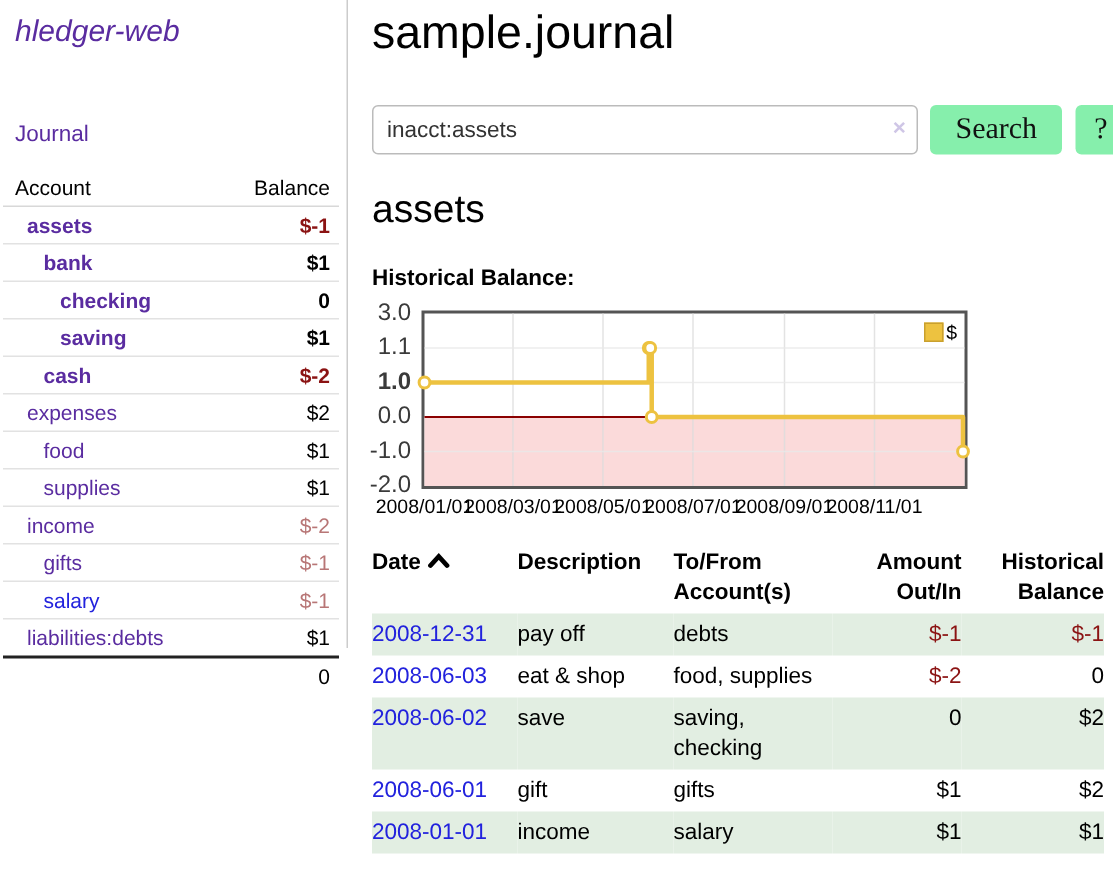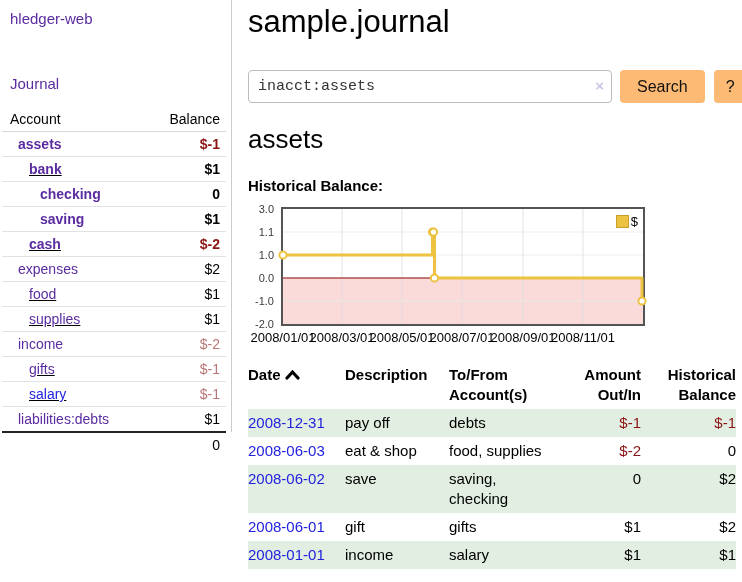--- a/index.html
+++ b/index.html
@@ -3,58 +3,58 @@
 <meta charset="utf-8">
 <style>
   * { margin:0; padding:0; box-sizing:border-box; }
   html,body { width:742px; height:582px; background:#fff; overflow:hidden;
     font-family:"Liberation Sans", sans-serif; color:#000; }
   .app { display:flex; width:742px; }
 
   
   .sidebar { width:232px; flex:0 0 232px; position:relative; padding-top:8px; }
   .sidebar-divider { position:absolute; top:0; right:0; width:1px; height:432px; background:#ccc; }
-  .app-title { padding:2px 10px; font-size:15px; }
+  .app-title { padding:2px 10px; font-size:20px;font-style:italic; }
   .app-title a, .nav-journal a { color:#5a2ca0; text-decoration:none; cursor:pointer; }
   .nav-journal { padding:2px 10px; margin-top:44px; font-size:15px; }
   table.accounts { border-collapse:collapse; width:224px; margin:14px 0 0 2px; font-size:14px; }
   table.accounts th { font-weight:normal; text-align:left; padding:3px 0 4px 8px; border-bottom:1px solid #d8d8d8; }
   table.accounts th.bal { text-align:right; padding-right:6px;margin-top:48px; }
   table.accounts td { padding:4px 0; border-bottom:1px solid #e2e2e2; }
   table.accounts td.acct a { color:#5a2ca0; text-decoration:none; cursor:pointer; }
   table.accounts td.acct a.bluelink { color:#2222dd; }
   table.accounts td.bal { text-align:right; padding-right:6px; white-space:nowrap; }
   tr.ind1 td.acct { padding-left:16px; }
-  tr.ind2 td.acct { padding-left:27px;text-decoration:underline; }
+  tr.ind2 td.acct { padding-left:27px; }
   tr.ind3 td.acct { padding-left:38px; }
   tr.boldrow td, tr.boldrow td a { font-weight:bold; }
   .neg-strong { color:#8b1313; }
   .neg-muted { color:#b87676; }
   tr.totalrow td { border-top:2px solid #222; border-bottom:none; font-weight:normal; }
 
   
   .main { flex:1; padding:0 7px 0 16px; position:relative; }
   h1.page-title { font-size:31px; font-weight:normal; margin-top:4px; letter-spacing:0; }
   .search-row { display:flex; align-items:stretch; margin-top:30px; height:33px; }
   .search-box { position:relative; width:364px; }
   .search-box input { width:100%; height:33px; border:1px solid #bbb; border-radius:4px;
      font-size:15px; padding:0 26px 0 9px; color:#333; outline:none;
-     font-family:Liberation Mono, monospace; }
+     font-family:Liberation Sans, sans-serif; }
   .search-clear { position:absolute; right:8px; top:7px; color:#cfc6e6; font-weight:bold;
      font-size:15px; cursor:pointer; line-height:18px; }
-  .btn { background:#fdba74; border:none; border-radius:4px; font-size:16px; color:#111;
-     font-family:Liberation Sans, sans-serif; cursor:pointer; }
+  .btn { background:#86efac; border:none; border-radius:4px; font-size:20px; color:#111;
+     font-family:Liberation Serif, serif; cursor:pointer; }
   .btn.search { margin-left:8px; padding:0 17px; }
   .btn.help { margin-left:9px; padding:0 12px; }
   h2.acct-heading { font-size:26px; font-weight:normal; margin-top:21px; }
   .chart-label { font-weight:bold; font-size:15px; margin-top:22px; }
 
   
   .chart { position:relative; margin-top:13px; height:140px; }
-  .ylabels { position:absolute; left:0; top:0; width:26px; height:119px; font-size:11px; color:#3a3a3a; }
+  .ylabels { position:absolute; left:0; top:0; width:26px; height:119px; font-size:16px; color:#3a3a3a; }
   .ylabels div { position:absolute; right:0; width:30px; text-align:right; line-height:14px; }
   .plot-wrap { position:absolute; left:33px; top:0; width:364px; height:119px;
      border:2px solid #545454; background:#fff; }
   .plot-wrap svg { overflow:visible; display:block; }
   .legend { position:absolute; right:5px; top:5px; display:flex; align-items:center; font-size:13px; }
   .legend-box { width:13px; height:13px; background:#edc240; border:1px solid #c9a02e; margin-right:2px; }
   .xlabels { position:absolute; left:33px; top:123px; width:364px; height:16px; font-size:13px; color:#000000; }
   .xlabels div { position:absolute; width:70px; text-align:center; white-space:nowrap; }
 
   
@@ -161,21 +161,21 @@
       <button class="btn help">?</button>
     </div>
 
     <h2 class="acct-heading">assets</h2>
     <div class="chart-label">Historical Balance:</div>
 
     <div class="chart">
       <div class="ylabels" id="ylabels">
           <div style="top: -5px;">3.0</div>
           <div style="top: 18px;">1.1</div>
-          <div style="top: 41px;">1.0</div>
+          <div style="top: 41px; font-weight: bold;">1.0</div>
           <div style="top: 64px;">0.0</div>
           <div style="top: 87px;">-1.0</div>
           <div style="top: 110px;">-2.0</div>
         </div>
       <div class="plot-wrap">
         <svg id="plot" width="360" height="115">
             <rect x="0" y="69" width="360" height="46" fill="#fbdada"></rect>
             <line x1="59.01639344262295" y1="0" x2="59.01639344262295" y2="115" stroke="#dcdcdc" stroke-opacity="0.8"></line>
             <line x1="119.01639344262294" y1="0" x2="119.01639344262294" y2="115" stroke="#dcdcdc" stroke-opacity="0.8"></line>
             <line x1="179.01639344262296" y1="0" x2="179.01639344262296" y2="115" stroke="#dcdcdc" stroke-opacity="0.8"></line>

